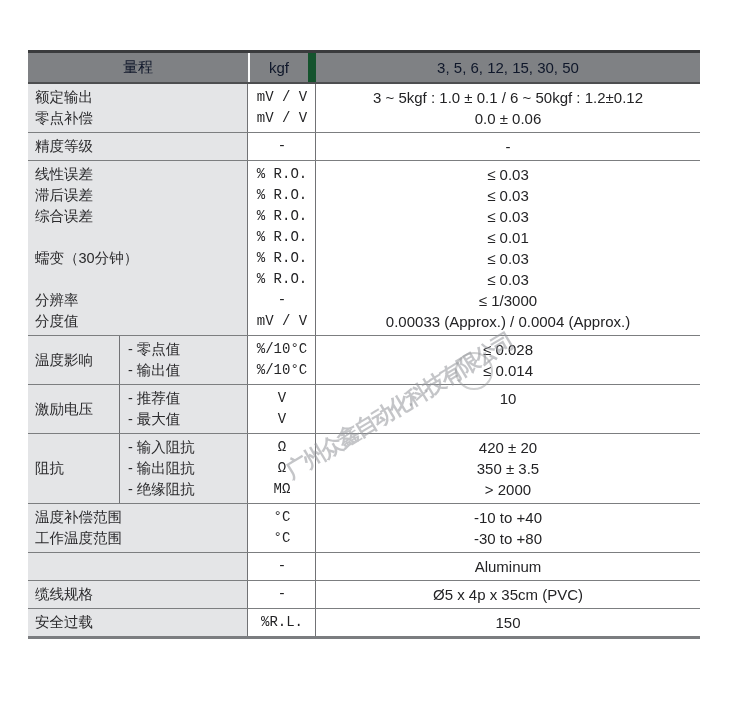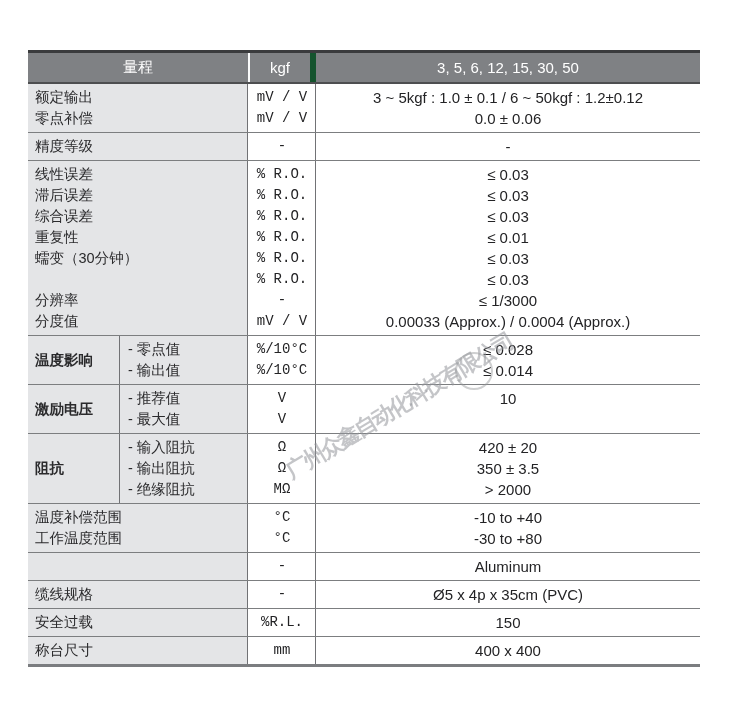--- a/index.html
+++ b/index.html
@@ -5,34 +5,34 @@
   * { margin:0; padding:0; box-sizing:border-box; }
   html,body { background:#fff; }
   body { font-family:"Liberation Sans","DejaVu Sans",sans-serif; color:#2a2a2c; }
   .page { position:relative; width:750px; height:721px; background:#ffffff; overflow:hidden; }
 
   .spec-table { position:absolute; left:28px; top:50px; width:672px;
     border-top:3px solid #3a3b3d; border-bottom:3px solid #7b7d80; }
 
   .thead { display:grid; grid-template-columns:220px 68px 384px; background:#7f8184;
     height:31px; border-bottom:2px solid #4d4e50; }
-  .hcell { color:#ffffff; font-size:15px; display:flex; align-items:center; justify-content:center; }
-  .hcell.hunit { border-left:2px solid #fafbfb; border-right:6px solid #14532d; }
+  .hcell { color:#0f172a; font-size:15px; display:flex; align-items:center; justify-content:center; }
+  .hcell.hunit { border-left:2px solid #fafbfb; border-right:8px solid #14532d; }
 
   .block { display:grid; grid-template-columns:92px 128px 68px 384px; padding:3px 0;
     background:linear-gradient(to right,#e4e5e7 0 219px,#717275 219px 220px,
       #ffffff 220px 287px,#717275 287px 288px,#ffffff 288px); }
   .block.grouped {
     background:linear-gradient(to right,#e4e5e7 0 91px,#717275 91px 92px,
       #e4e5e7 92px 219px,#717275 219px 220px,
       #ffffff 220px 287px,#717275 287px 288px,#ffffff 288px); }
   .block + .block { border-top:1px solid #7c7e80; }
 
   .cell { line-height:21px; font-size:14.5px; }
-  .glabel { grid-column:1; display:flex; align-items:center; padding-left:7px;font-weight:bold; }
+  .glabel { grid-column:1; display:flex; align-items:center; padding-left:7px; }
   .label.full { grid-column:1 / span 2; padding-left:7px; }
   .label.sub  { grid-column:2; padding-left:8px; }
   .unit  { grid-column:3; text-align:center; font-size:14px; color:#232325;font-family:Liberation Mono, monospace; }
   .value { grid-column:4; text-align:center; font-size:15px; color:#232325; }
 
   .watermark { position:absolute; left:288px; top:458px; transform:rotate(-31deg);
     transform-origin:0 50%; font-size:22px; letter-spacing:-2px; font-weight:bold;
     color:rgba(148,150,154,0.55); white-space:nowrap; pointer-events:none; }
   .watermark-ring { position:absolute; left:455px; top:352px; width:38px; height:38px;
     border:2px solid rgba(148,150,154,0.45); border-radius:50%; pointer-events:none; }
@@ -64,21 +64,20 @@
         <div class="block">
           <div class="cell label full">线性误差</div>
           <div class="cell unit">% R.O.</div>
           <div class="cell value">≤ 0.03</div>
           <div class="cell label full">滞后误差</div>
           <div class="cell unit">% R.O.</div>
           <div class="cell value">≤ 0.03</div>
           <div class="cell label full">综合误差</div>
           <div class="cell unit">% R.O.</div>
           <div class="cell value">≤ 0.03</div>
-          <div class="cell label full">重复性</div>
           <div class="cell unit">% R.O.</div>
           <div class="cell value">≤ 0.01</div>
           <div class="cell label full">蠕变（30分钟）</div>
           <div class="cell unit">% R.O.</div>
           <div class="cell value">≤ 0.03</div>
           <div class="cell unit">% R.O.</div>
           <div class="cell value">≤ 0.03</div>
           <div class="cell label full">分辨率</div>
           <div class="cell unit">-</div>
           <div class="cell value">≤ 1/3000</div>
@@ -130,23 +129,18 @@
         <div class="block">
           <div class="cell label full">缆线规格</div>
           <div class="cell unit">-</div>
           <div class="cell value">Ø5 x 4p x 35cm (PVC)</div>
         </div>
         <div class="block">
           <div class="cell label full">安全过载</div>
           <div class="cell unit">%R.L.</div>
           <div class="cell value">150</div>
         </div>
-        <div class="block">
-          <div class="cell label full">称台尺寸</div>
-          <div class="cell unit">mm</div>
-          <div class="cell value">400 x 400</div>
-        </div>
       </div>
   </div>
 
   <div class="watermark">广州众鑫自动化科技有限公司</div>
   <div class="watermark-ring"></div>
 </div>
 
 </body></html>

